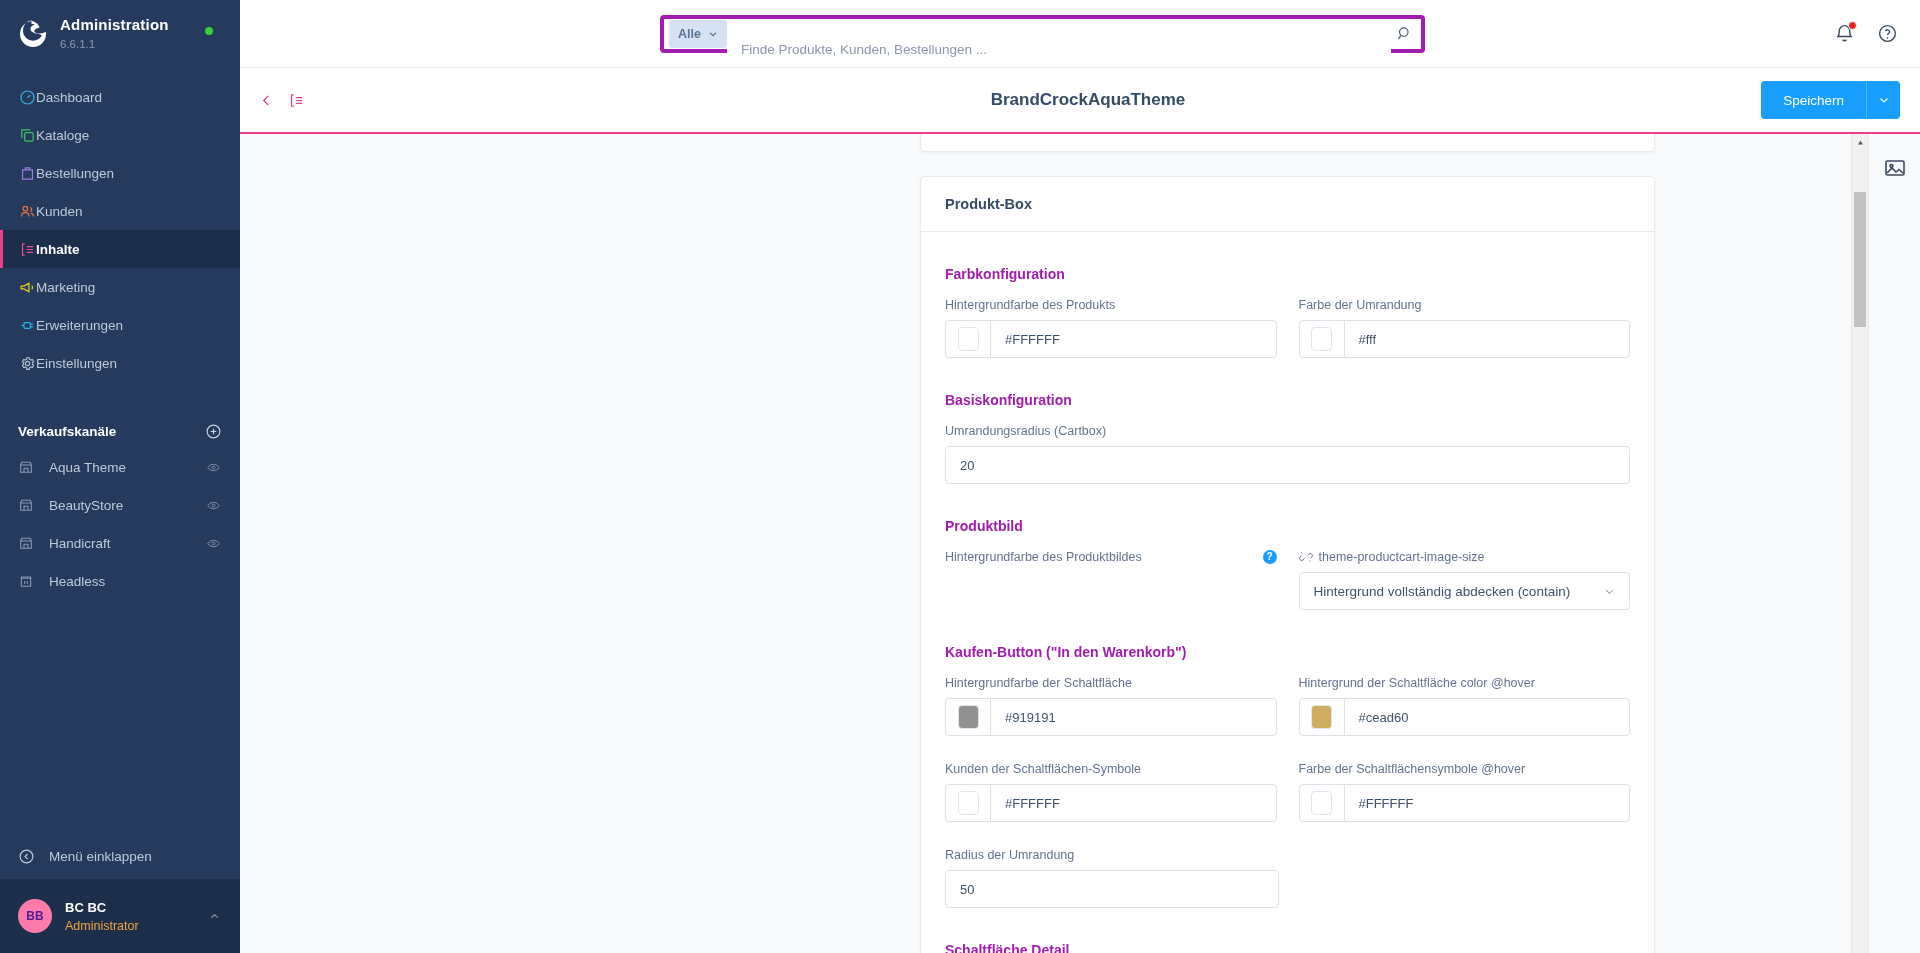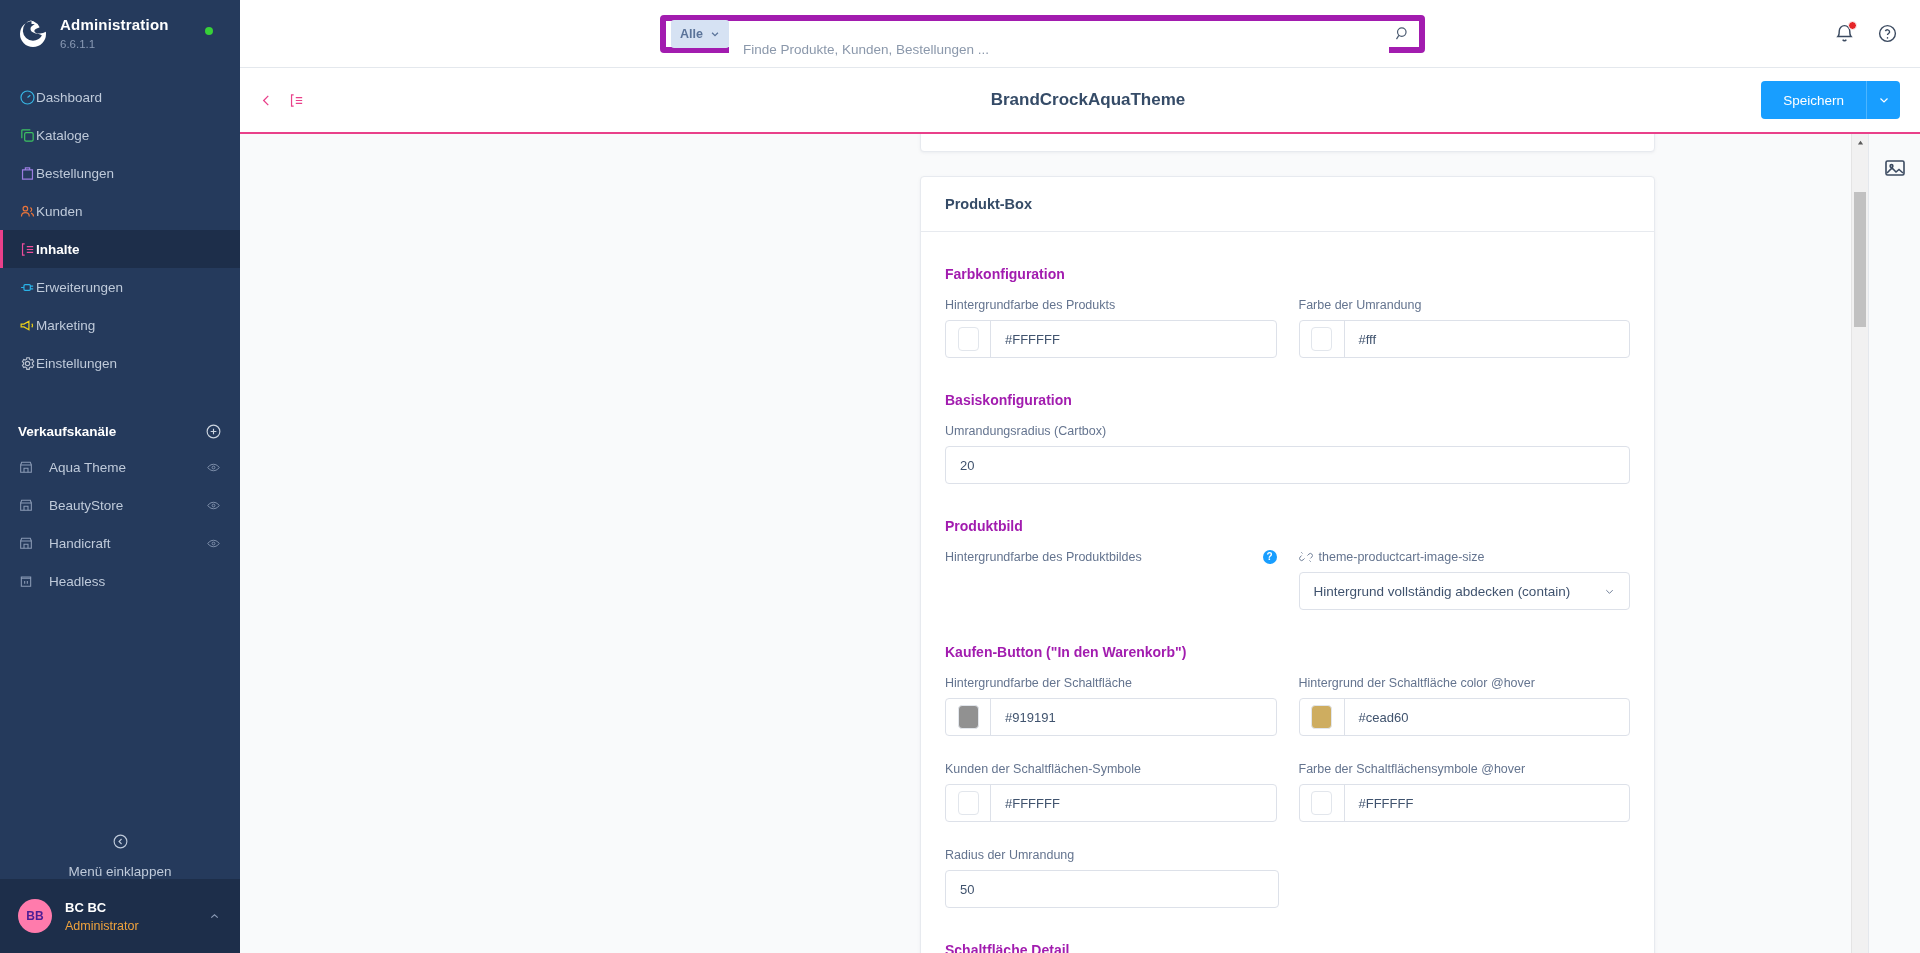--- a/index.html
+++ b/index.html
@@ -50,21 +50,21 @@
   .sc-item {
     height: 38px; display: flex; align-items: center; padding: 0 18px; gap: 14px;
     font-size: 13.5px; color: #bfcada; cursor: pointer;
   }
   .sc-item .ico { width: 17px; height: 17px; flex: 0 0 17px; color:#8a9ab5;}
   .sc-item .eye { margin-left: auto; width: 17px; height: 13px; color:#8a9ab5;}
 
   .sidebar-spacer { flex: 1 1 auto; }
   .collapse-row {
     height: 46px; display: flex; align-items: center; padding: 0 18px; gap: 14px;
-    font-size: 13.5px; color: #bfcada; cursor: pointer; flex-direction: column;
+    font-size: 13.5px; color: #bfcada; cursor: pointer;
   }
   .collapse-row .ico { width:17px;height:17px;flex:0 0 17px;}
   .user-row {
     height: 74px; background: #1d2e4a; display: flex; align-items: center;
     padding: 0 18px; gap: 13px; cursor: pointer;
   }
   .avatar {
     width: 34px; height: 34px; flex: 0 0 34px; border-radius: 50%;
     background: #ff7bac; color: #4c1d95; font-size: 12px; font-weight: bold;
     display: flex; align-items: center; justify-content: center;
@@ -75,21 +75,21 @@
 
   
   .main { flex: 1 1 auto; height: 953px; display: flex; flex-direction: column; position:relative; background:#f9fafb;}
 
   .topbar {
     height: 68px; background: #ffffff; border-bottom: 1px solid #e4e8ed;
     display: flex; align-items: center; position: relative; flex: 0 0 68px;
   }
   .search-wrap {
     position: absolute; left: 420px; width: 765px;
-    height: 38px; border: 6px solid #a21caf; border-radius: 4px;
+    height: 38px; border: 4px solid #a21caf; border-radius: 4px;
     background: #fff; display: flex; align-items: center; padding: 0 4px 0 5px;
   }
   .search-scope {
     height: 28px; background: #d6e2f3; color: #5a7399; border-radius: 3px;
     font-size: 12.5px; display: flex; align-items: center; gap: 7px;
     padding: 0 9px; cursor: pointer; font-weight:600;
   }
   .search-scope svg { width: 10px; height: 10px; }
   .search-input {
     flex: 1 1 auto; border: none; outline: none; font-size: 13.5px;
@@ -268,36 +268,36 @@
         <svg viewBox="0 0 24 24" width="17" height="17" fill="none" stroke="#ee4d9b" stroke-width="1.7">
             <path d="M8 4H5v16h3"></path>
             <path d="M11 8h9M11 12h9M11 16h9"></path>
           </svg>
       </span>
       <span>Inhalte</span>
     </div>
 
     <div class="nav-item">
       <span class="ico">
+        <svg viewBox="0 0 24 24" width="17" height="17" fill="none" stroke="#ecd11a" stroke-width="1.7">
+            <path d="M3 10v4h4l7 4V6l-7 4H3z"></path>
+            <path d="M18 9.5a3.5 3.5 0 0 1 0 5"></path>
+          </svg>
+      </span>
+      <span>Marketing</span>
+    </div>
+
+    <div class="nav-item">
+      <span class="ico">
         <svg viewBox="0 0 24 24" width="17" height="17" fill="none" stroke="#2ab2e8" stroke-width="1.7">
             <rect x="7" y="8" width="9" height="8" rx="1.5"></rect>
             <path d="M3 12h4M16 10h4M16 14h4"></path>
           </svg>
       </span>
       <span>Erweiterungen</span>
-    </div>
-
-    <div class="nav-item">
-      <span class="ico">
-        <svg viewBox="0 0 24 24" width="17" height="17" fill="none" stroke="#ecd11a" stroke-width="1.7">
-            <path d="M3 10v4h4l7 4V6l-7 4H3z"></path>
-            <path d="M18 9.5a3.5 3.5 0 0 1 0 5"></path>
-          </svg>
-      </span>
-      <span>Marketing</span>
     </div>
 
     <div class="nav-item">
       <span class="ico">
         <svg viewBox="0 0 24 24" width="17" height="17" fill="none" stroke="#b9c2d0" stroke-width="1.6">
             <circle cx="12" cy="12" r="3"></circle>
             <path d="M19 12a7 7 0 0 0-.1-1.2l1.8-1.3-1.8-3.1-2.1.8a7 7 0 0 0-2-1.2l-.3-2.2H11l-.3 2.2a7 7 0 0 0-2 1.2l-2.1-.8L4.8 9.5l1.8 1.3A7 7 0 0 0 6.5 12c0 .4 0 .8.1 1.2l-1.8 1.3 1.8 3.1 2.1-.8c.6.5 1.3.9 2 1.2l.3 2.2h3.5l.3-2.2c.7-.3 1.4-.7 2-1.2l2.1.8 1.8-3.1-1.8-1.3c.1-.4.1-.8.1-1.2z"></path>
           </svg>
       </span>
       <span>Einstellungen</span>

